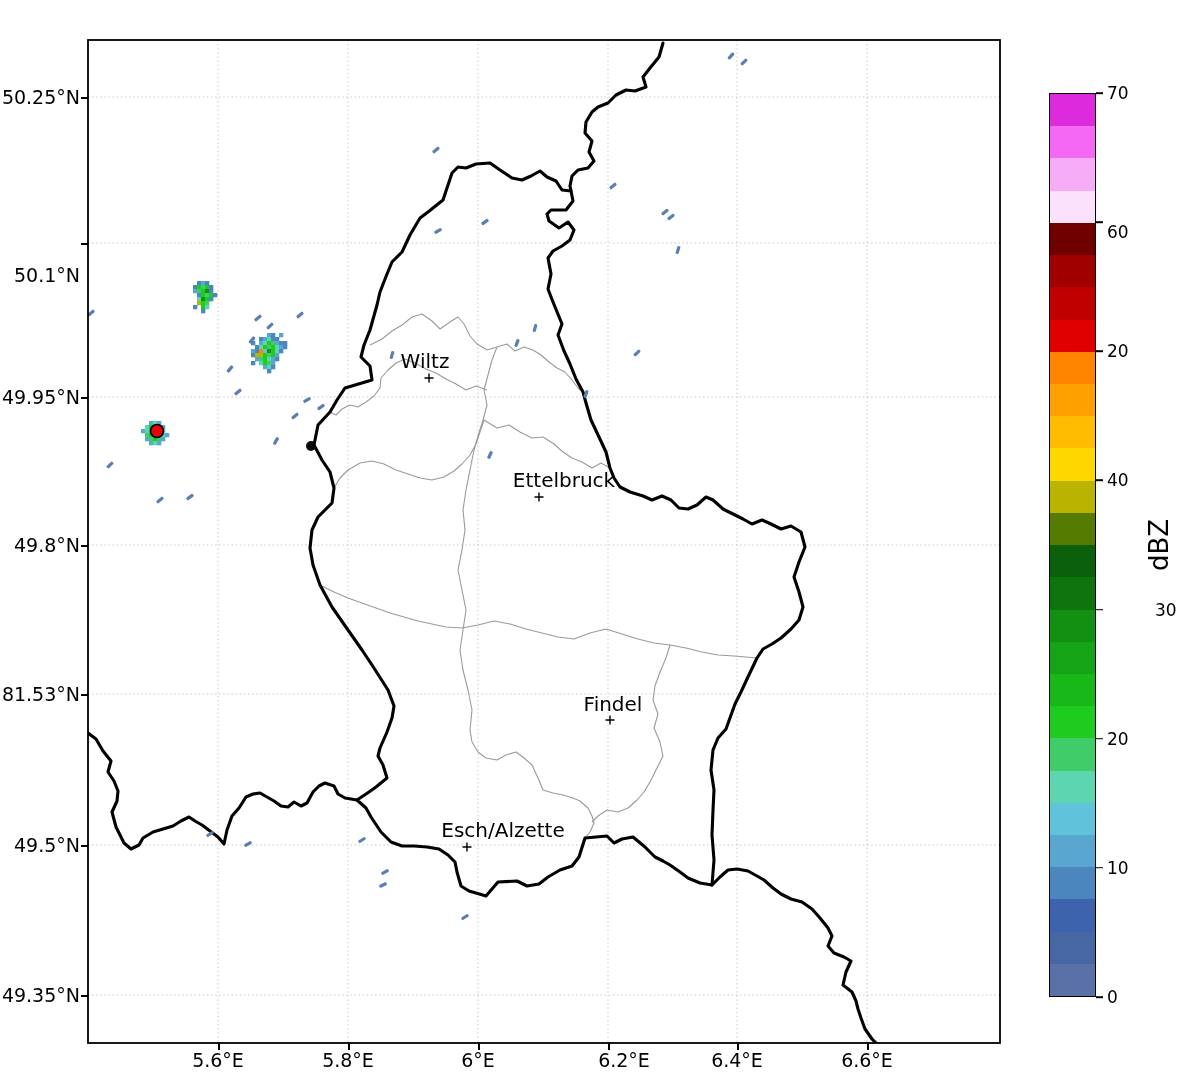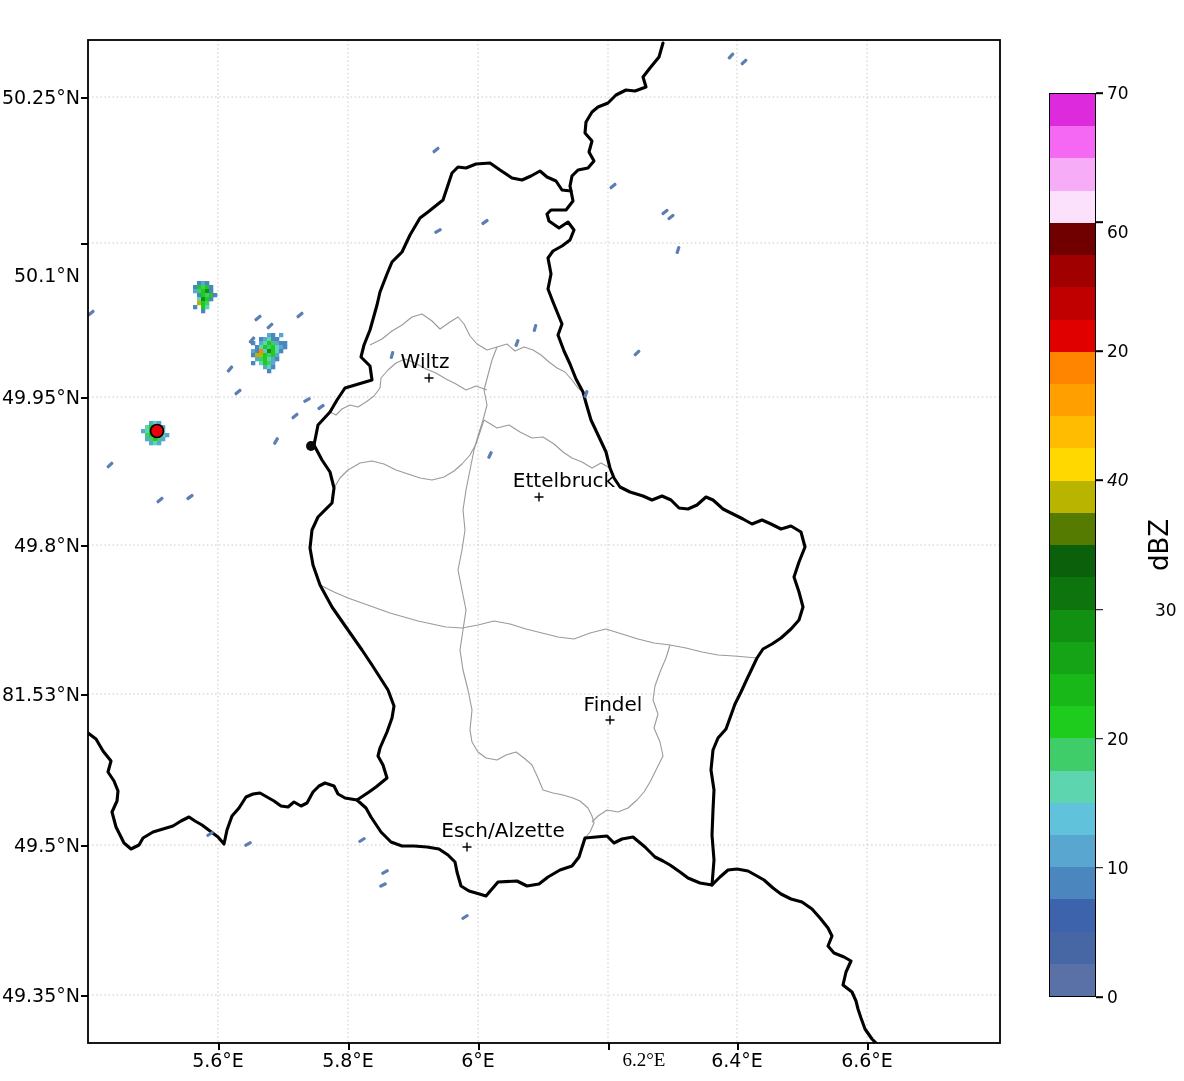--- a/index.html
+++ b/index.html
@@ -242,21 +242,21 @@
       <div class="city-label" style="left: 564px; top: 480px;">Ettelbruck</div>
       <div class="city-label" style="left: 613px; top: 704px;">Findel</div>
       <div class="city-label" style="left: 503px; top: 830px;">Esch/Alzette</div>
       <div class="xtick" style="left: 218px;"></div>
       <div class="xlab" style="left: 218px;">5.6°E</div>
       <div class="xtick" style="left: 348px;"></div>
       <div class="xlab" style="left: 348px;">5.8°E</div>
       <div class="xtick" style="left: 478px;"></div>
       <div class="xlab" style="left: 478px;">6°E</div>
       <div class="xtick" style="left: 608px;"></div>
-      <div class="xlab" style="left: 644px; font-family: Liberation Serif, serif;">6.2°E</div>
+      <div class="xlab" style="left: 624px;">6.2°E</div>
       <div class="xtick" style="left: 737px;"></div>
       <div class="xlab" style="left: 737px;">6.4°E</div>
       <div class="xtick" style="left: 867px;"></div>
       <div class="xlab" style="left: 867px;">6.6°E</div>
       <div class="ytick" style="top: 97px;"></div>
       <div class="ylab" style="top: 97px;">50.25°N</div>
       <div class="ytick" style="top: 243px;"></div>
       <div class="ylab" style="top: 243px; margin-top: 32px;">50.1°N</div>
       <div class="ytick" style="top: 397px;"></div>
       <div class="ylab" style="top: 397px;">49.95°N</div>
@@ -303,21 +303,21 @@
   <div id="cbar-annotations">
       <div class="cbar-tick" style="left: 1096px; top: 997px;"></div>
       <div class="cbar-lab" style="left: 1107px; top: 997px;">0</div>
       <div class="cbar-tick" style="left: 1096px; top: 867.857px;"></div>
       <div class="cbar-lab" style="left: 1107px; top: 867.857px;">10</div>
       <div class="cbar-tick" style="left: 1096px; top: 738.714px;"></div>
       <div class="cbar-lab" style="left: 1107px; top: 738.714px;">20</div>
       <div class="cbar-tick" style="left: 1096px; top: 609.571px;"></div>
       <div class="cbar-lab" style="left: 1107px; top: 609.571px; margin-left: 48px;">30</div>
       <div class="cbar-tick" style="left: 1096px; top: 480.429px;"></div>
-      <div class="cbar-lab" style="left: 1107px; top: 480.429px; font-style: italic;">40</div>
+      <div class="cbar-lab" style="left: 1107px; top: 480.429px;">40</div>
       <div class="cbar-tick" style="left: 1096px; top: 351.286px;"></div>
       <div class="cbar-lab" style="left: 1107px; top: 351.286px;">20</div>
       <div class="cbar-tick" style="left: 1096px; top: 222.143px;"></div>
       <div class="cbar-lab" style="left: 1107px; top: 232px;">60</div>
       <div class="cbar-tick" style="left: 1096px; top: 93px;"></div>
       <div class="cbar-lab" style="left: 1107px; top: 93px;">70</div>
       <div class="cbar-title" style="left: 1159px; top: 545px;">dBZ</div>
     </div>
 
 </div>

